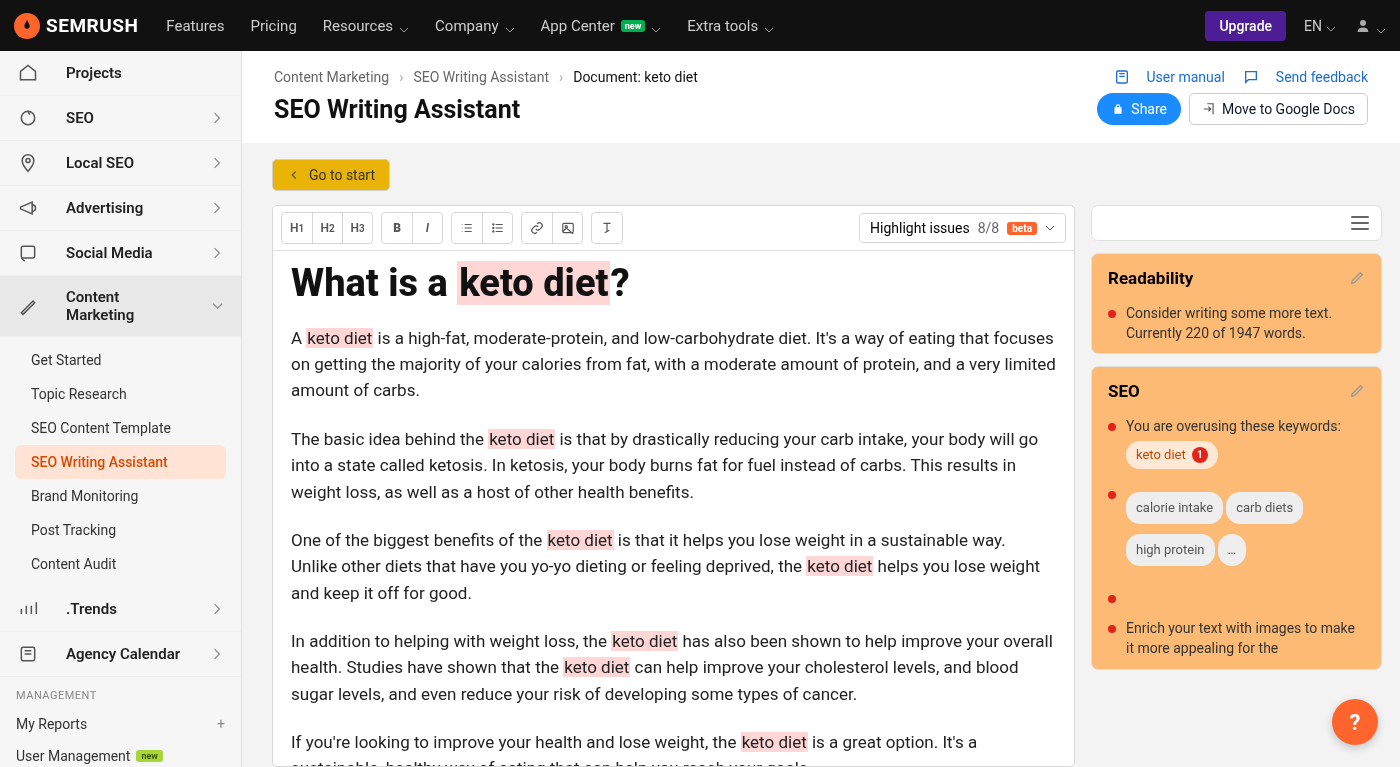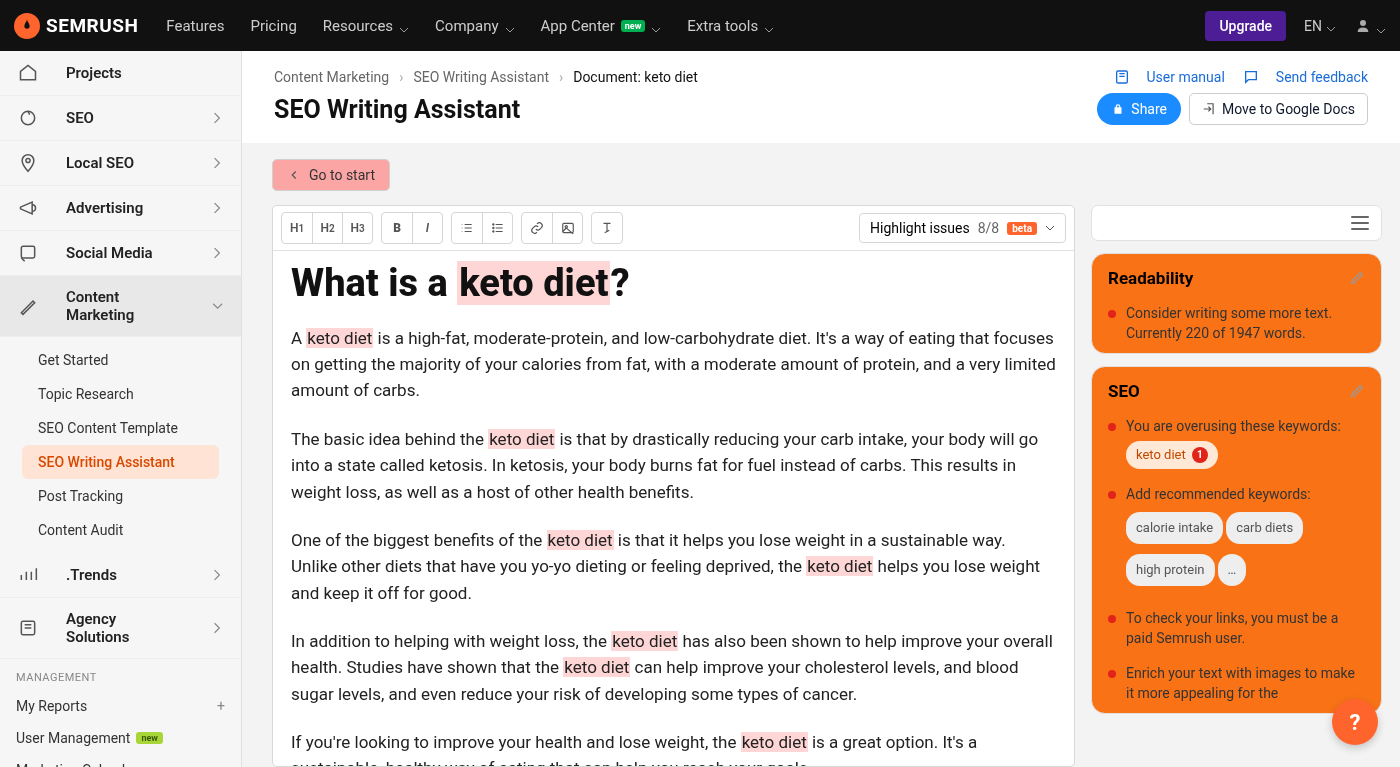--- a/index.html
+++ b/index.html
@@ -16,57 +16,57 @@
 .top-right{display:flex;align-items:center;gap:18px}
 .upgrade{background:#4c1d95;color:#fff;border:none;padding:7px 14px;border-radius:4px;font-size:14px;font-weight:500;cursor:pointer}
 .lang{color:#ccc;display:flex;align-items:center;gap:4px;font-size:14px}
 .user-icon{width:18px;height:18px;fill:#aaa}
 .layout{display:flex;height:716px}
 .sidebar{width:242px;background:#f6f6f6;border-right:1px solid #e0e0e0;overflow-y:auto}
 .side-item{display:flex;align-items:center;gap:28px;padding:12px 18px;font-size:15px;font-weight:600;color:#222;cursor:pointer;border-bottom:1px solid #eee}
 .side-item .chev{margin-left:auto;width:12px;height:12px}
 .side-item.active{background:#e8e8e8}
 .side-icon{width:20px;height:20px;flex:none;stroke:#555;fill:none;stroke-width:1.8}
-.sub-items{padding:6px 16px}
+.sub-items{padding:6px 9px}
 .sub-item{padding:9px 16px;font-size:14px;color:#333;cursor:pointer;border-radius:6px;margin:0 6px}
 .sub-item.selected{background:#ffe4d6;color:#d84900;font-weight:500}
 .side-section-label{padding:12px 16px 6px;font-size:11px;color:#888;letter-spacing:0.5px}
 .mgmt-item{padding:8px 16px;font-size:14px;color:#333;display:flex;align-items:center;cursor:pointer}
 .mgmt-item .plus{margin-left:auto;color:#888}
 .mgmt-new{background:#a8d639;color:#3a5800;font-size:9px;padding:1px 5px;border-radius:3px;margin-left:6px;font-weight:700}
 .main{flex:1;background:#fff;overflow:hidden;display:flex;flex-direction:column}
 .breadcrumb-row{display:flex;align-items:center;padding:18px 32px 0;font-size:14px}
 .crumb{color:#666;cursor:pointer}
 .crumb-sep{margin:0 10px;color:#aaa}
 .crumb.current{color:#111}
 .header-actions{margin-left:auto;display:flex;gap:18px;align-items:center}
 .link-action{color:#1a6dd8;display:flex;align-items:center;gap:17px;cursor:pointer;font-size:14px}
 .title-row{display:flex;align-items:center;padding:8px 32px 18px}
 .page-title{font-size:25px;font-weight:700;color:#111}
 .title-actions{margin-left:auto;display:flex;gap:8px}
 .btn-share{background:#1a8cff;color:#fff;border:none;padding:7px 14px;border-radius:16px;font-size:14px;display:flex;align-items:center;gap:6px;cursor:pointer}
 .btn-move{background:#fff;border:1px solid #ccc;padding:7px 12px;border-radius:5px;font-size:14px;display:flex;align-items:center;gap:6px;cursor:pointer;color:#0f172a}
 .content-area{flex:1;background:#f3f3f3;padding:16px 18px 0 30px;display:flex;flex-direction:column;overflow:hidden}
-.go-start{background:#fca5a5;border:1px solid #d0d0d0;padding:7px 14px;border-radius:5px;font-size:14px;display:inline-flex;align-items:center;gap:8px;cursor:pointer;color:#333;width:fit-content;margin-bottom:14px}
+.go-start{background:#eab308;border:1px solid #d0d0d0;padding:7px 14px;border-radius:5px;font-size:14px;display:inline-flex;align-items:center;gap:8px;cursor:pointer;color:#333;width:fit-content;margin-bottom:14px}
 .editor-layout{display:flex;gap:16px;flex:1;overflow:hidden}
 .editor-pane{flex:1;background:#fff;border:1px solid #d8d8d8;border-radius:5px;display:flex;flex-direction:column;overflow:hidden}
 .toolbar{display:flex;align-items:center;padding:6px 8px;border-bottom:1px solid #e0e0e0;gap:8px}
 .tool-group{display:flex;border:1px solid #d6d6d6;border-radius:4px}
 .tool-btn{width:30px;height:30px;display:flex;align-items:center;justify-content:center;cursor:pointer;color:#555;font-size:12px;font-weight:600}
 .tool-btn+.tool-btn{border-left:1px solid #d6d6d6}
 .tool-single{width:32px;height:32px;border:1px solid #d6d6d6;border-radius:4px;display:flex;align-items:center;justify-content:center;cursor:pointer;color:#555}
 .highlight-box{margin-left:auto;border:1px solid #d6d6d6;border-radius:4px;padding:6px 10px;display:flex;align-items:center;gap:8px;font-size:14px;cursor:pointer}
 .beta{background:#ff642d;color:#fff;font-size:10px;padding:1px 5px;border-radius:3px;font-weight:700}
 .editor-body{padding:12px 18px 20px;overflow-y:auto;font-size:17px;line-height:1.55;color:#222}
 .editor-body h1{font-size:38px;font-weight:800;margin-bottom:20px;color:#111;line-height:1.1}
 .editor-body p{margin-bottom:22px}
 .hl{background:#ffd6d6;padding:0 1px}
 .hl-title{background:#ffd6d6;padding:0 2px}
 .right-pane{width:291px;display:flex;flex-direction:column;gap:12px;overflow-y:auto}
-.panel{background:#f97316;border:1px solid #e0e0e0;border-radius:14px}
+.panel{background:#fdba74;border:1px solid #e0e0e0;border-radius:7px}
 .panel-top{padding:10px 12px;display:flex;justify-content:flex-end;border:1px solid #e0e0e0;border-radius:7px;background:#fff}
 .panel-header{display:flex;align-items:center;padding:14px 16px 10px;font-size:17px;font-weight:700}
 .panel-header .pencil{margin-left:auto;width:16px;height:16px;stroke:#999;fill:none;cursor:pointer}
 .tip{display:flex;padding:6px 16px 10px;gap:10px;font-size:14px;color:#333;line-height:1.4}
 .reddot{width:8px;height:8px;border-radius:50%;background:#e2231a;flex:none;margin-top:6px}
 .kw-pill{background:#ffe9d6;color:#c04800;padding:5px 10px;border-radius:14px;font-size:13px;display:inline-flex;align-items:center;gap:6px;margin-top:4px}
 .kw-count{background:#e2231a;color:#fff;border-radius:50%;width:16px;height:16px;font-size:10px;display:flex;align-items:center;justify-content:center;font-weight:700}
 .gray-pill{background:#eee;color:#555;padding:7px 10px;border-radius:14px;font-size:13px;display:inline-block;margin:3px 3px 7px 0}
 .pill-row{margin-top:4px}
 .fab{position:fixed;bottom:22px;right:22px;width:46px;height:46px;border-radius:50%;background:#ff642d;color:#fff;display:flex;align-items:center;justify-content:center;font-size:22px;font-weight:700;cursor:pointer;box-shadow:0 3px 8px rgba(0,0,0,0.2)}
@@ -188,38 +188,39 @@
         <span>Content Marketing</span>
         <svg class="chev" viewBox="0 0 10 10">
           <path d="M1 3l4 4 4-4" stroke="#888" fill="none"></path>
         </svg>
       </div>
     <div class="sub-items">
       <div class="sub-item">Get Started</div>
       <div class="sub-item">Topic Research</div>
       <div class="sub-item">SEO Content Template</div>
       <div class="sub-item selected">SEO Writing Assistant</div>
+      <div class="sub-item">Brand Monitoring</div>
       <div class="sub-item">Post Tracking</div>
       <div class="sub-item">Content Audit</div>
     </div>
     <div class="side-item">
         <svg class="side-icon" viewBox="0 0 24 24">
           <path d="M4 18v-6M10 18V8M16 18v-10M22 18V4"></path>
         </svg>
         <span>.Trends</span>
         <svg class="chev" viewBox="0 0 10 10">
           <path d="M3 1l4 4-4 4" stroke="#888" fill="none"></path>
         </svg>
       </div>
     <div class="side-item">
         <svg class="side-icon" viewBox="0 0 24 24">
           <rect x="4" y="4" width="16" height="16" rx="2"></rect>
           <path d="M8 8h8M8 12h8"></path>
         </svg>
-        <span>Agency Solutions</span>
+        <span>Agency Calendar</span>
         <svg class="chev" viewBox="0 0 10 10">
           <path d="M3 1l4 4-4 4" stroke="#888" fill="none"></path>
         </svg>
       </div>
     <div class="side-section-label">MANAGEMENT</div>
     <div class="mgmt-item">
         <span>My Reports</span>
         <span class="plus">+</span>
       </div>
     <div class="mgmt-item">
@@ -378,27 +379,25 @@
             <div class="tip">
                 <div class="reddot"></div>
                 <div><div>You are overusing these keywords:</div><div class="kw-pill">
                     <span>keto diet</span>
                     <span class="kw-count">1</span>
                   </div></div>
               </div>
             <div class="tip">
                 <div class="reddot"></div>
                 <div>
-                  <div>Add recommended keywords:</div>
                   <div class="pill-row"><span class="gray-pill">calorie intake</span><span class="gray-pill">carb diets</span><span class="gray-pill">high protein</span><span class="gray-pill">…</span></div>
                 </div>
               </div>
             <div class="tip">
                 <div class="reddot"></div>
-                <div>To check your links, you must be a paid Semrush user.</div>
               </div>
             <div class="tip">
                 <div class="reddot"></div>
                 <div>Enrich your text with images to make it more appealing for the</div>
               </div>
           </div>
         </div>
       </div>
     </div>
   </div>

